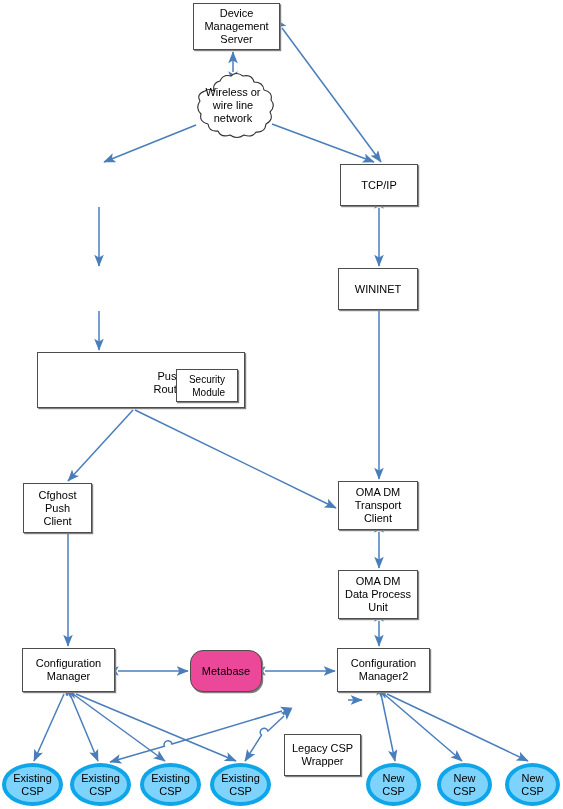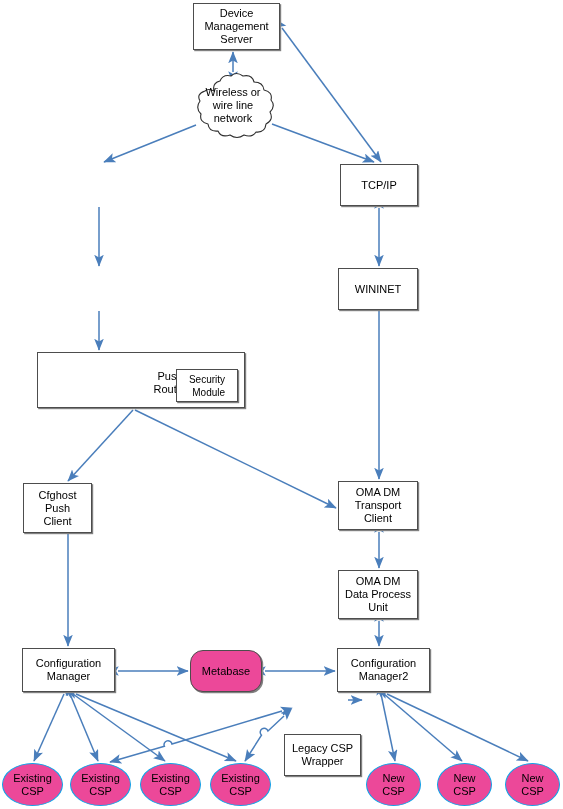--- a/index.html
+++ b/index.html
@@ -42,22 +42,22 @@
     border: 1px solid #4d4d4d;
     box-shadow: 1.2px 1.2px 0 0 #808080;
   }
   .node.rounded {
     background: #ec4899;
     border: 1px solid #4d4d4d;
     border-radius: 13px;
     box-shadow: 1.2px 1.2px 0 0 #808080;
   }
   .node.ellipse {
-    background: #ec4899;
-    border: 1px solid #0ea5e9;
+    background: #7dd3fc;
+    border: 4px solid #0ea5e9;
     border-radius: 50%;
   }
   .node.cloud {
     background: transparent;
     border: none;
     z-index: 5;
   }
   .node-label {
     display: block;
     padding: 0 2px;

